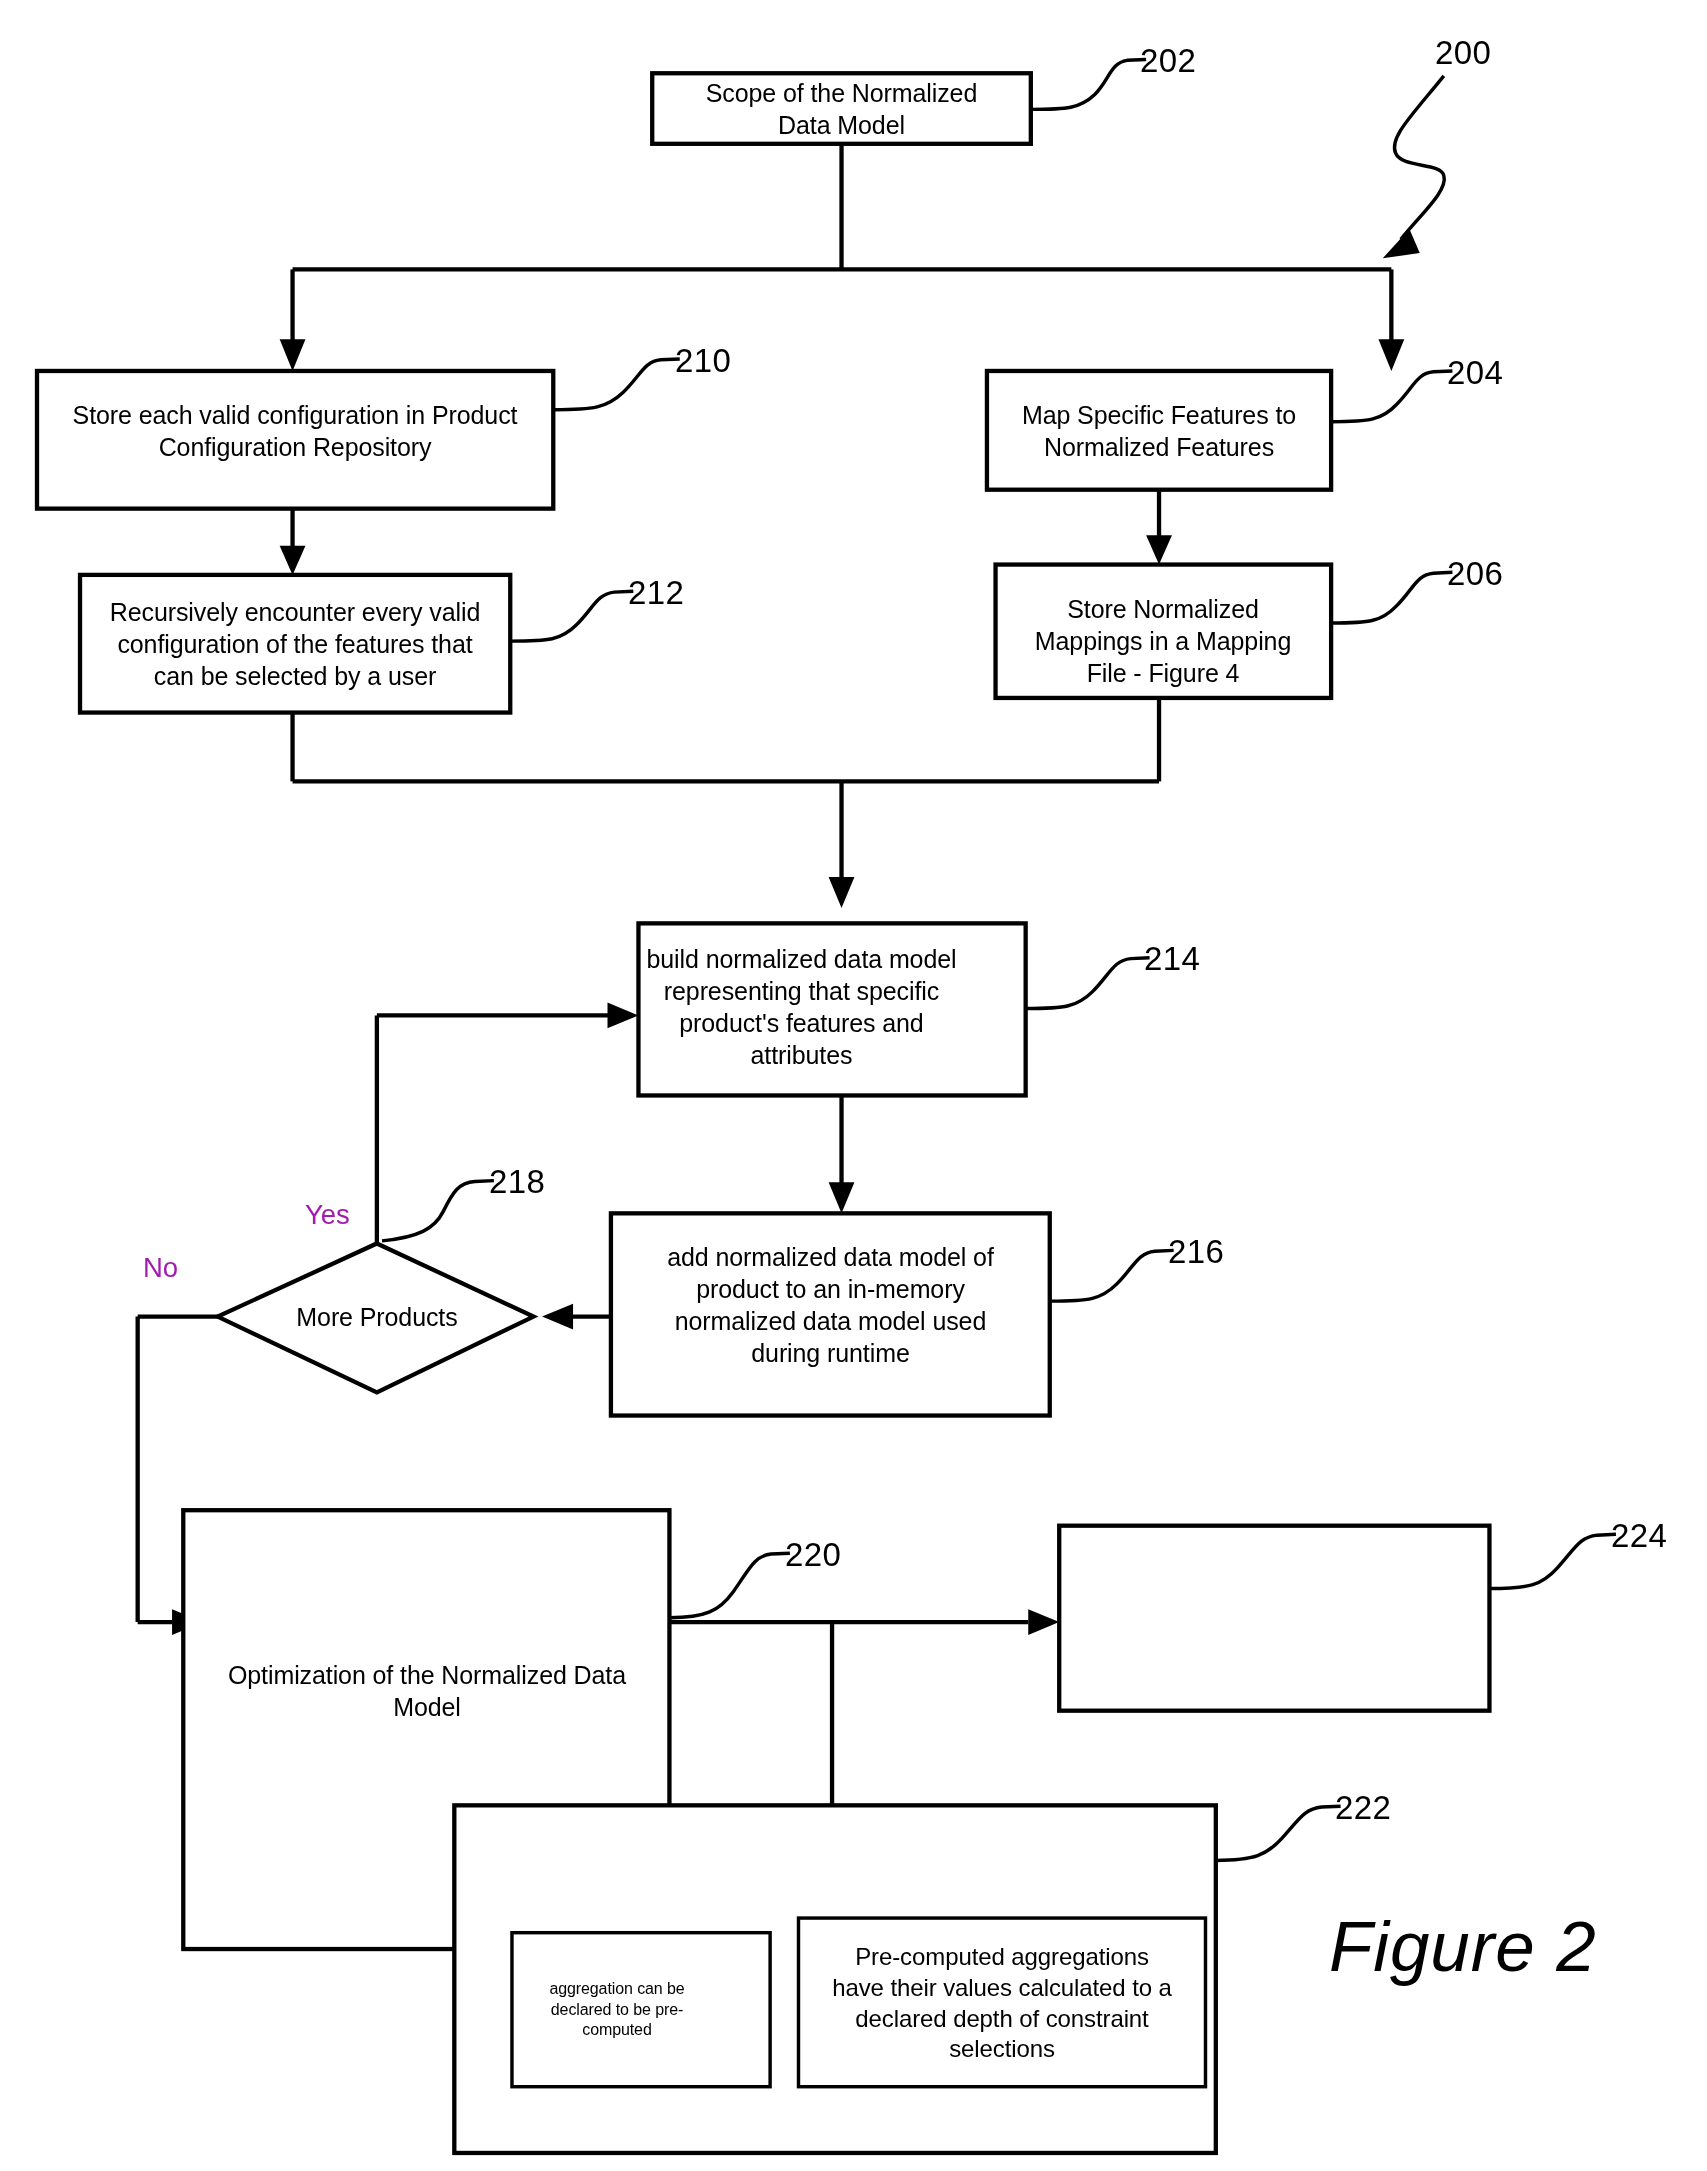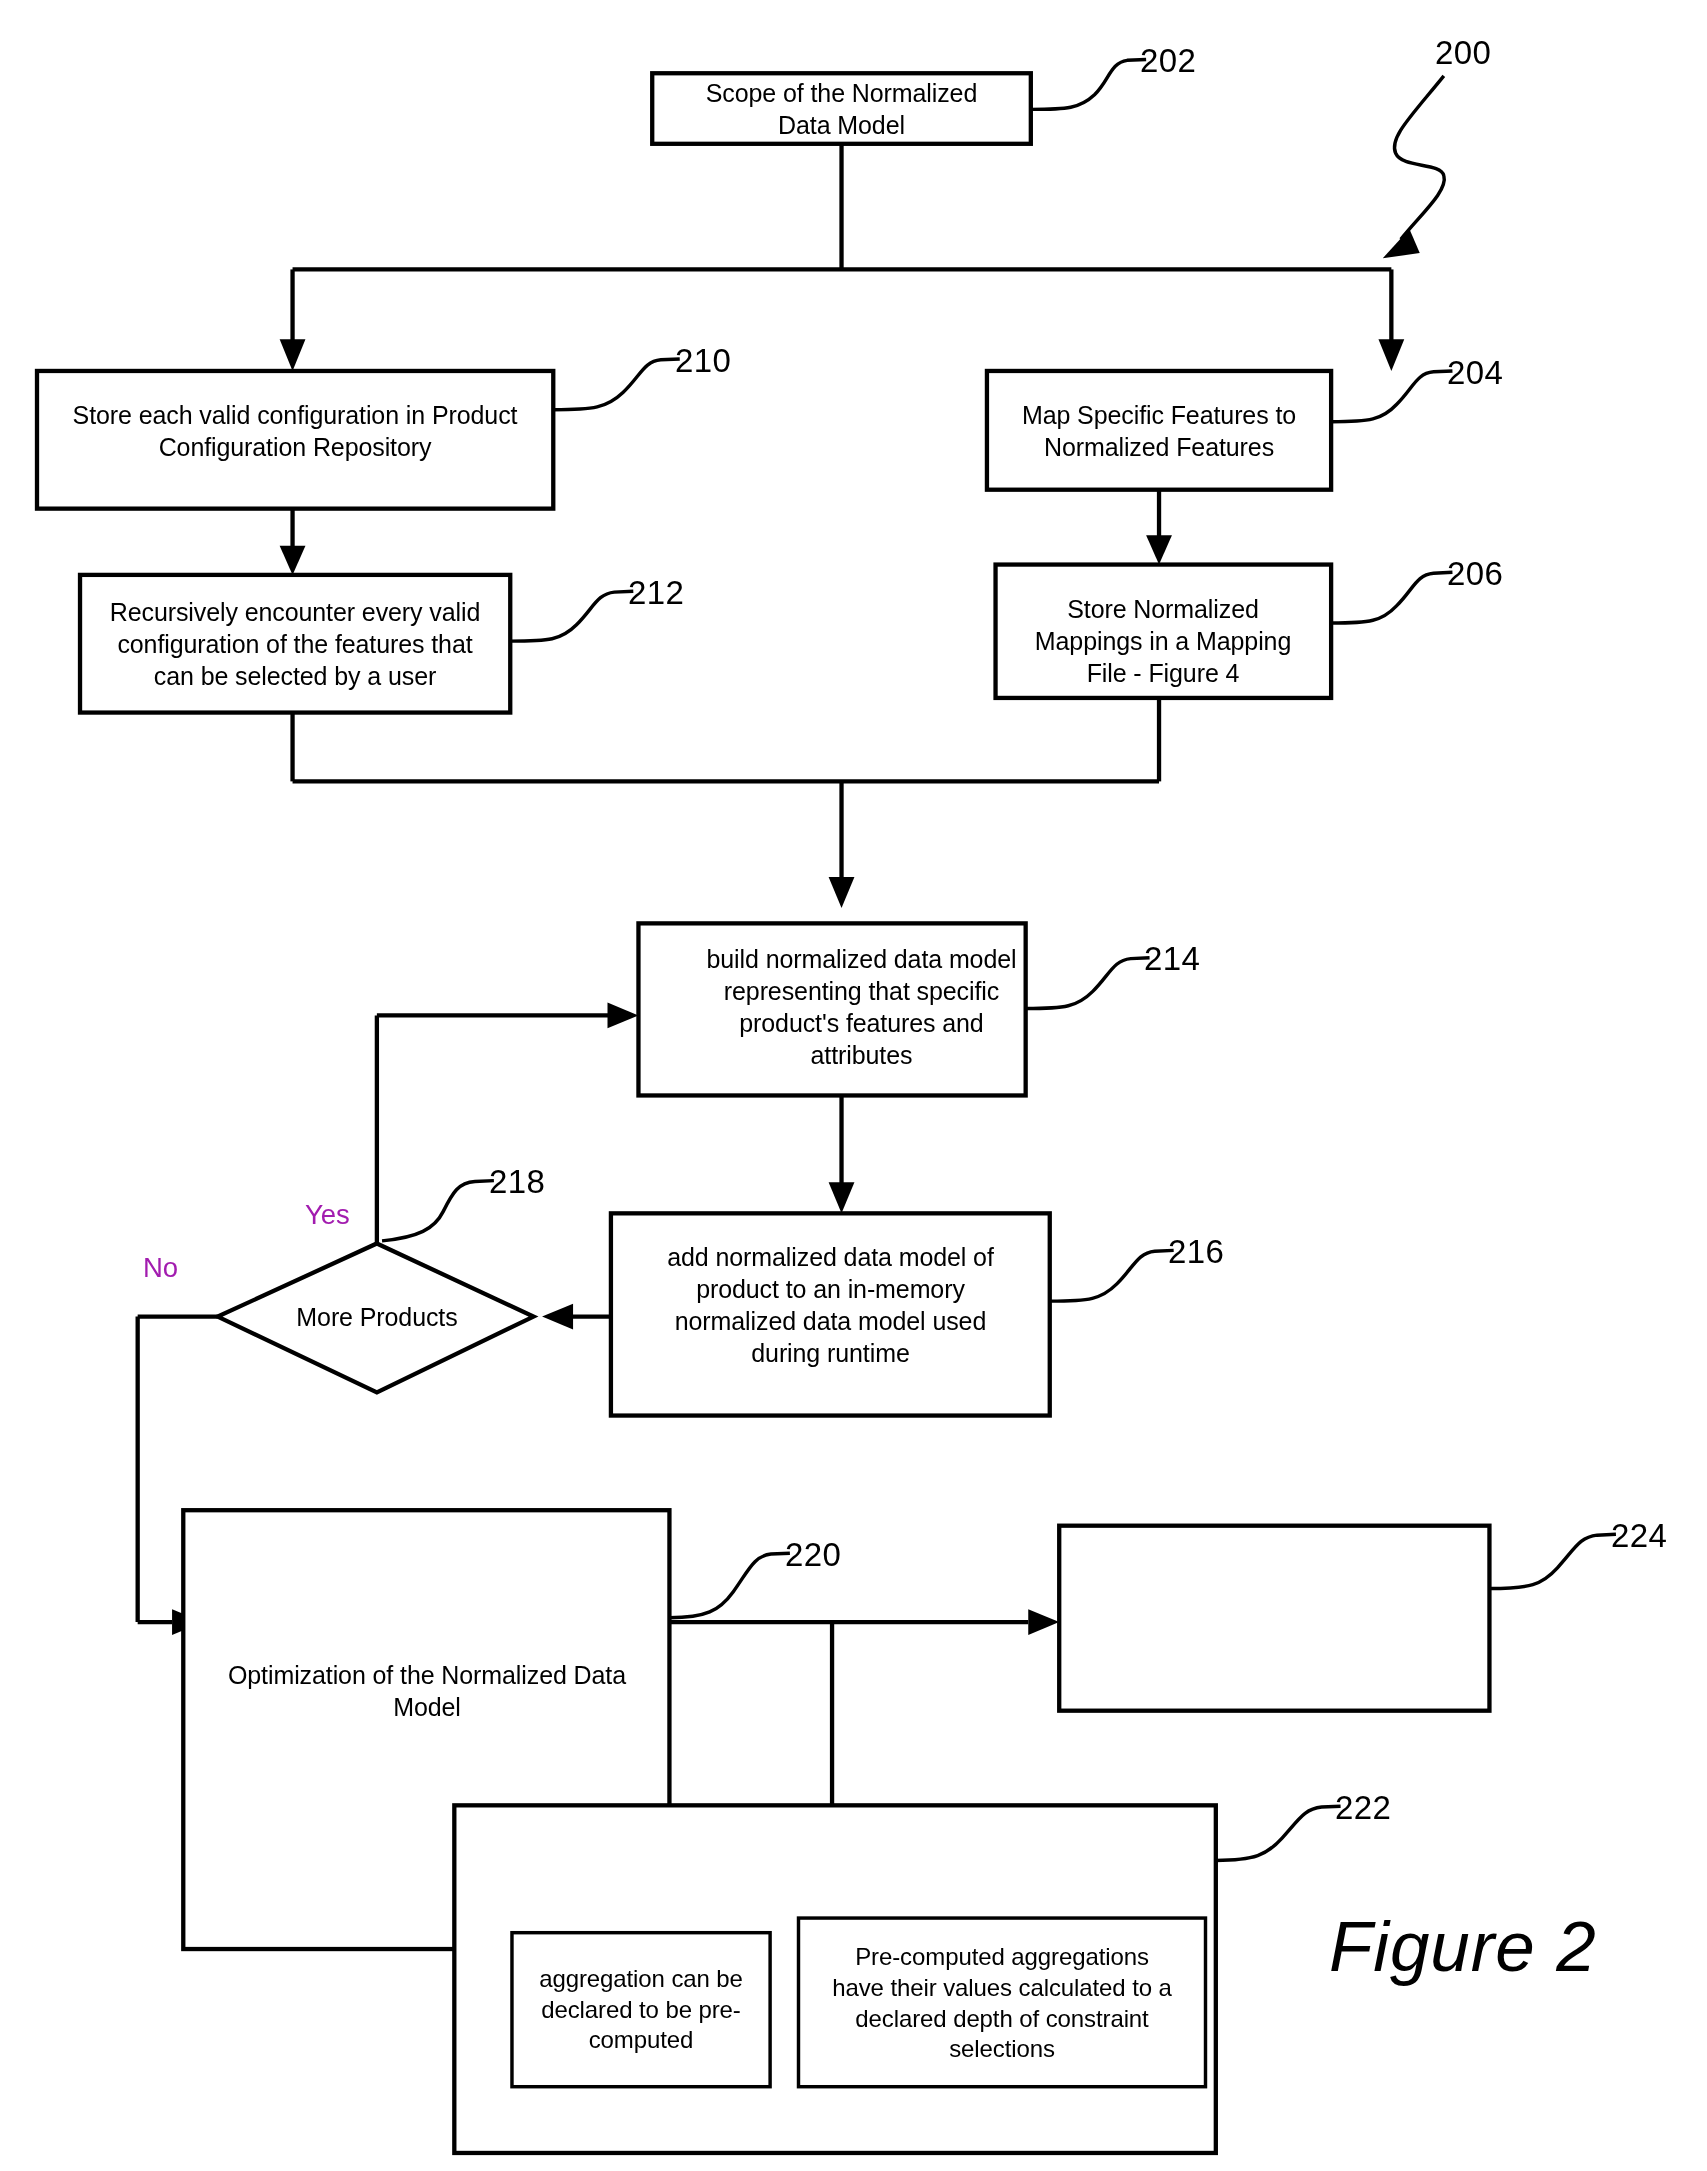--- a/index.html
+++ b/index.html
@@ -231,38 +231,38 @@
 Normalized Features</div>
 
   <div class="node-label" style="left:80px; top:575px; width:430px; height:138px; white-space:pre-line;">Recursively encounter every valid
 configuration of the features that
 can be selected by a user</div>
 
   <div class="node-label" style="left:995px; top:564px; width:336px; height:133px; white-space:pre-line;margin-top:10px;">Store Normalized
 Mappings in a Mapping
 File - Figure 4</div>
 
-  <div class="node-label" style="left:668px; top:923px; width:387px; height:168px; white-space:pre-line;">build normalized data model
+  <div class="node-label" style="left:608px; top:923px; width:387px; height:168px; white-space:pre-line;">build normalized data model
 representing that specific
 product's features and
 attributes</div>
 
   <div class="node-label" style="left:611px; top:1217px; width:439px; height:176px; white-space:pre-line;">add normalized data model of
 product to an in-memory
 normalized data model used
 during runtime</div>
 
   <div class="node-label" style="left:248px; top:1295px; width:258px; height:43px; white-space:pre-line;">More Products</div>
 
   <div class="node-label" style="left:188px; top:1656px; width:478px; height:69px; white-space:pre-line;">Optimization of the Normalized Data
 Model</div>
 
 
 
-  <div class="node-label" style="left:516px; top:1941px; width:250px; height:138px; white-space:pre-line; font-size:24px;">aggregation can be
+  <div class="node-label" style="left:492px; top:1941px; width:250px; height:138px; white-space:pre-line; font-size:16px;">aggregation can be
 declared to be pre-
 computed</div>
 
   <div class="node-label" style="left:803px; top:1926px; width:398px; height:155px; white-space:pre-line; font-size:24px;">Pre-computed aggregations
 have their values calculated to a
 declared depth of constraint
 selections</div>
 
   <div class="ref-num" style="left:1435px; top:34px;">200</div>
   <div class="ref-num" style="left:1140px; top:42px;">202</div>

